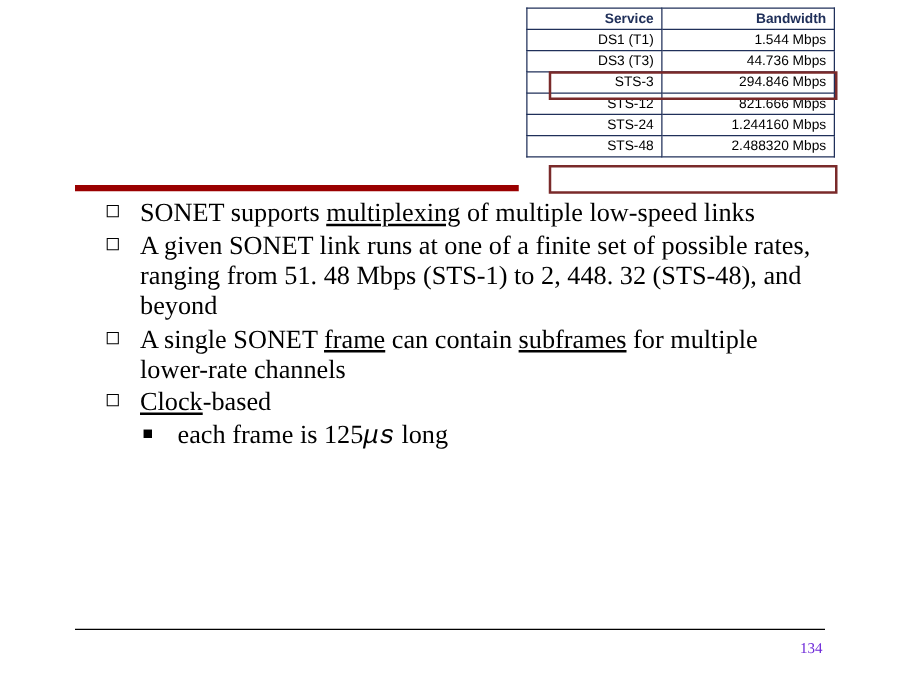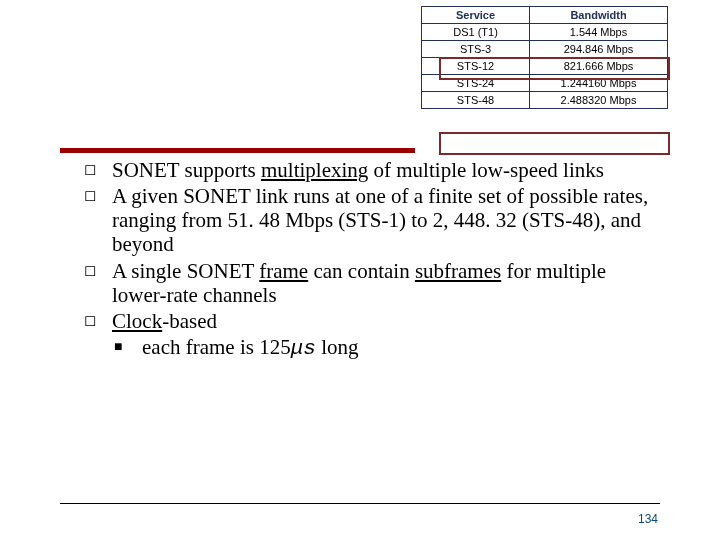--- a/index.html
+++ b/index.html
@@ -22,21 +22,21 @@
     right: 52px;
     top: 6px;
     border-collapse: collapse;
     font-family: sans-serif;
     font-size: 11px;
     background: #fff;
   }
   .table-box th, .table-box td {
     border: 1px solid #20305a;
     padding: 2px 6px;
-    text-align: center;
+    text-align: right;
   }
   .table-box th {
     font-weight: bold;
     color: #20305a;
     background: #fff;
   }
   .col-service { width: 95px; }
   .col-bw      { width: 125px; }
   .table-hi {
     border: 2px solid #7a2a2a;
@@ -89,38 +89,42 @@
     left: 60px;
     right: 60px;
     bottom: 36px;
     border-top: 1px solid #000;
   }
   .pnum {
     position: absolute;
     right: 62px;
     bottom: 14px;
     font-size: 12px;
-    font-family: Liberation Sans, sans-serif;
-    color: #0c4a6e;
+    font-family: Liberation Serif, serif;
+    color: #6d28d9;
   }
 </style>
 </head>
 <body>
 
 <div class="slide">
 
   <table class="table-box">
     <tbody>
         <tr>
       <th class="col-service">Service</th>
       <th class="col-bw">Bandwidth</th>
     </tr>
     <tr>
           <td>DS1 (T1)</td>
           <td>1.544 Mbps</td>
+        </tr>
+    <tr>
+          <td>DS3 (T3)</td>
+          <td>44.736 Mbps</td>
         </tr>
     <tr>
           <td>STS-3</td>
           <td>294.846 Mbps</td>
         </tr>
     <tr>
           <td>STS-12</td>
           <td>821.666 Mbps</td>
         </tr>
     <tr>

